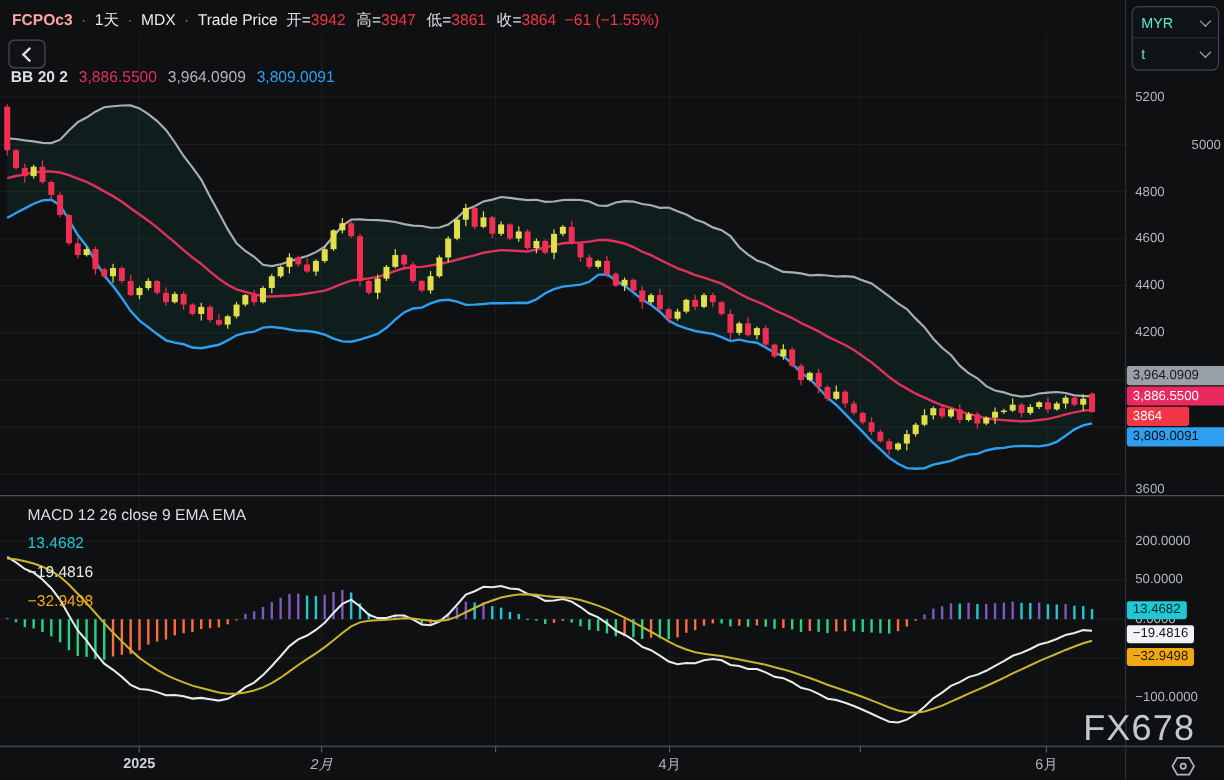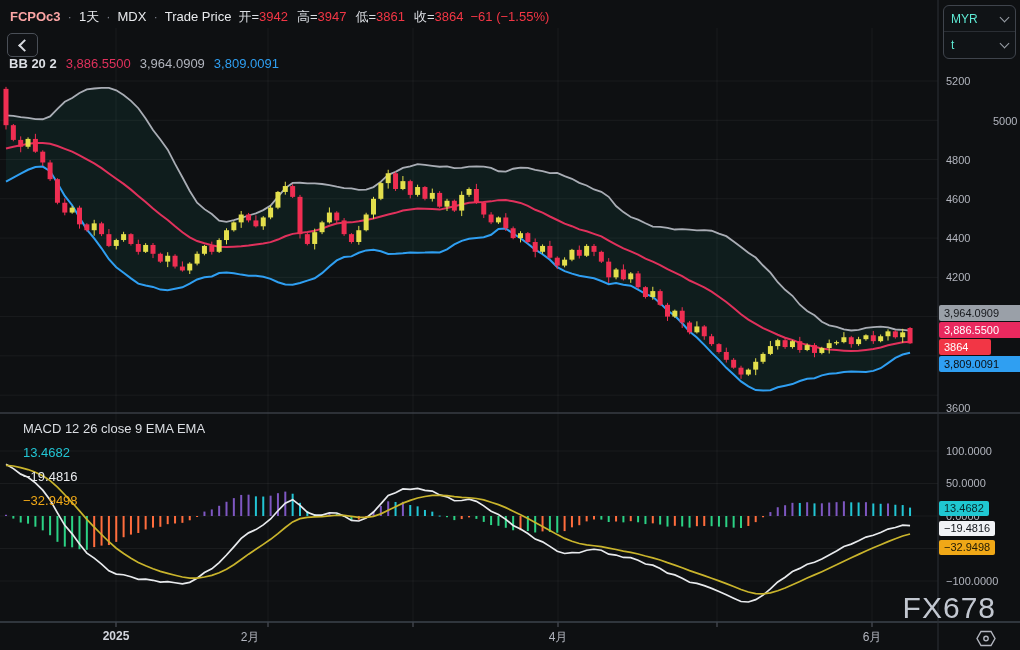--- a/index.html
+++ b/index.html
@@ -508,31 +508,31 @@
       <div class="tick abs" style="top: 193px;">4600</div>
       <div class="tick abs" style="top: 232px;">4400</div>
       <div class="tick abs" style="top: 271px;">4200</div>
       <div class="tick abs" style="top: 389px; margin-top: 13px;">3600</div>
       <div class="badge abs" style="top: 305px; background: rgb(154, 160, 168); color: rgb(23, 25, 29); width: 80px;">3,964.0909</div>
       <div class="badge abs" style="top: 322px; background: rgb(233, 41, 95); color: rgb(255, 255, 255); width: 80px;">3,886.5500</div>
       <div class="badge abs" style="top: 339px; background: rgb(242, 54, 69); color: rgb(255, 255, 255); width: 42px;">3864</div>
       <div class="badge abs" style="top: 356px; background: rgb(47, 159, 242); color: rgb(12, 14, 18); width: 80px;">3,809.0091</div>
     </div>
   <div id="macd-axis">
-      <div class="tick abs" style="top: 445px;">100.0000</div>
+      <div class="tick abs" style="top: 445px;">200.0000</div>
       <div class="tick abs" style="top: 477px;">50.0000</div>
       <div class="tick abs" style="top: 510px;">0.0000</div>
       <div class="tick abs" style="top: 575px;">−100.0000</div>
       <div class="badge abs" style="top: 501px; background: rgb(31, 200, 210); color: rgb(7, 40, 43); height: 15px; line-height: 15px;">13.4682</div>
       <div class="badge abs" style="top: 521px; background: rgb(241, 243, 246); color: rgb(20, 23, 28); height: 15px; line-height: 15px;">−19.4816</div>
       <div class="badge abs" style="top: 540px; background: rgb(240, 168, 23); color: rgb(32, 26, 6); height: 15px; line-height: 15px;">−32.9498</div>
     </div>
   <div id="time-axis">
       <div class="timelabel" style="left: 116px; font-weight: bold; color: rgb(209, 212, 220);">2025</div>
-      <div class="timelabel" style="left: 250px;">2月</div>
+      <div class="timelabel" style="left: 268px; font-style: italic;">2月</div>
       <div class="timelabel" style="left: 413px; margin-top: 20px;">3月</div>
       <div class="timelabel" style="left: 558px;">4月</div>
       <div class="timelabel" style="left: 717px; margin-top: 34px;">5月</div>
       <div class="timelabel" style="left: 872px;">6月</div>
     </div>
 
   <div class="abs" id="tr-group">
     <div class="dd-row" style="border-bottom:1px solid #2a2e34;">
       <span>MYR</span>
       <span class="chev-down"></span>

